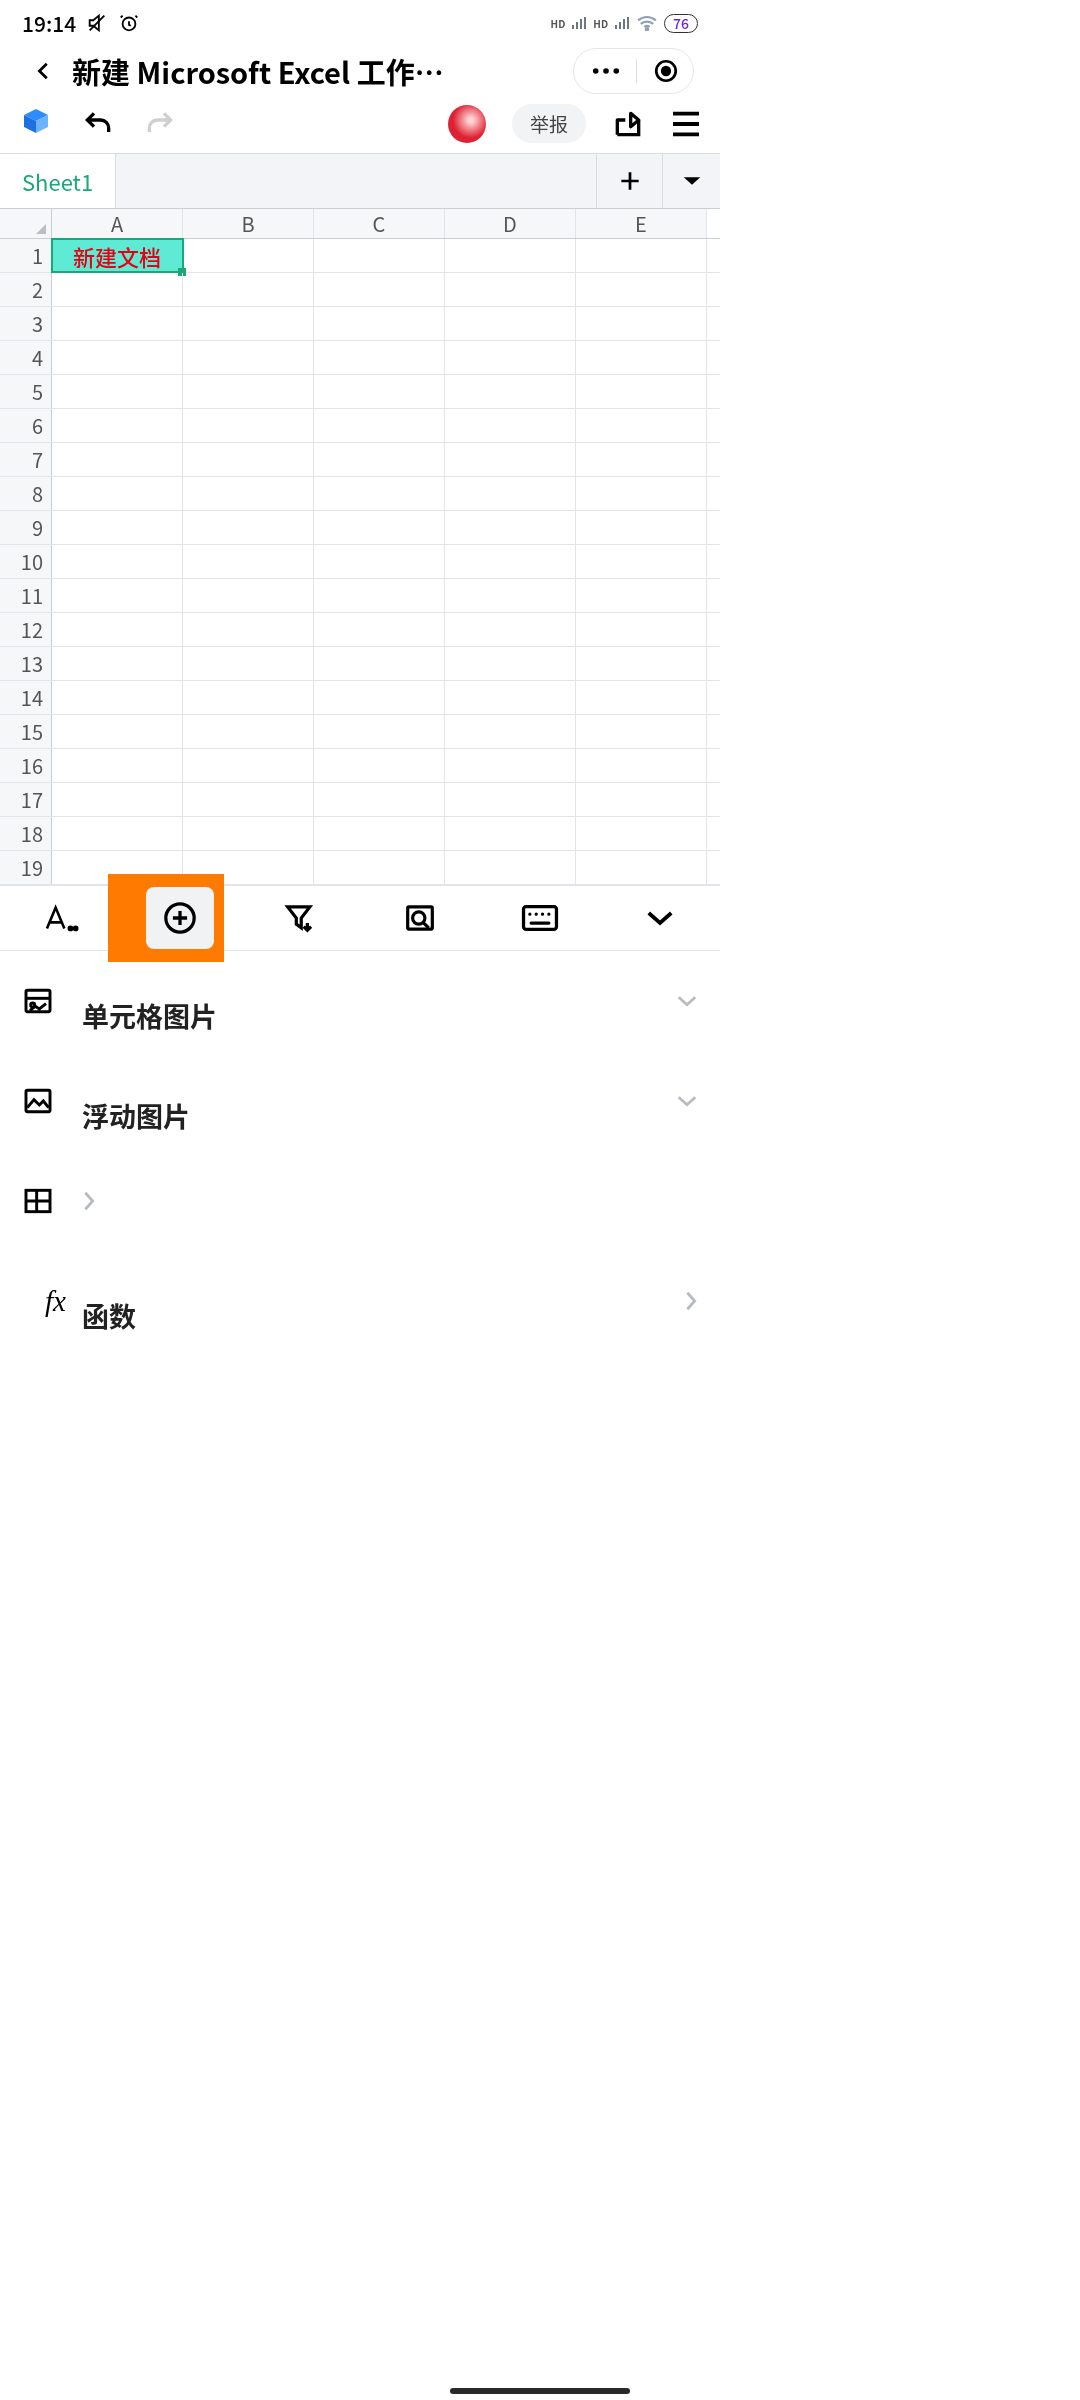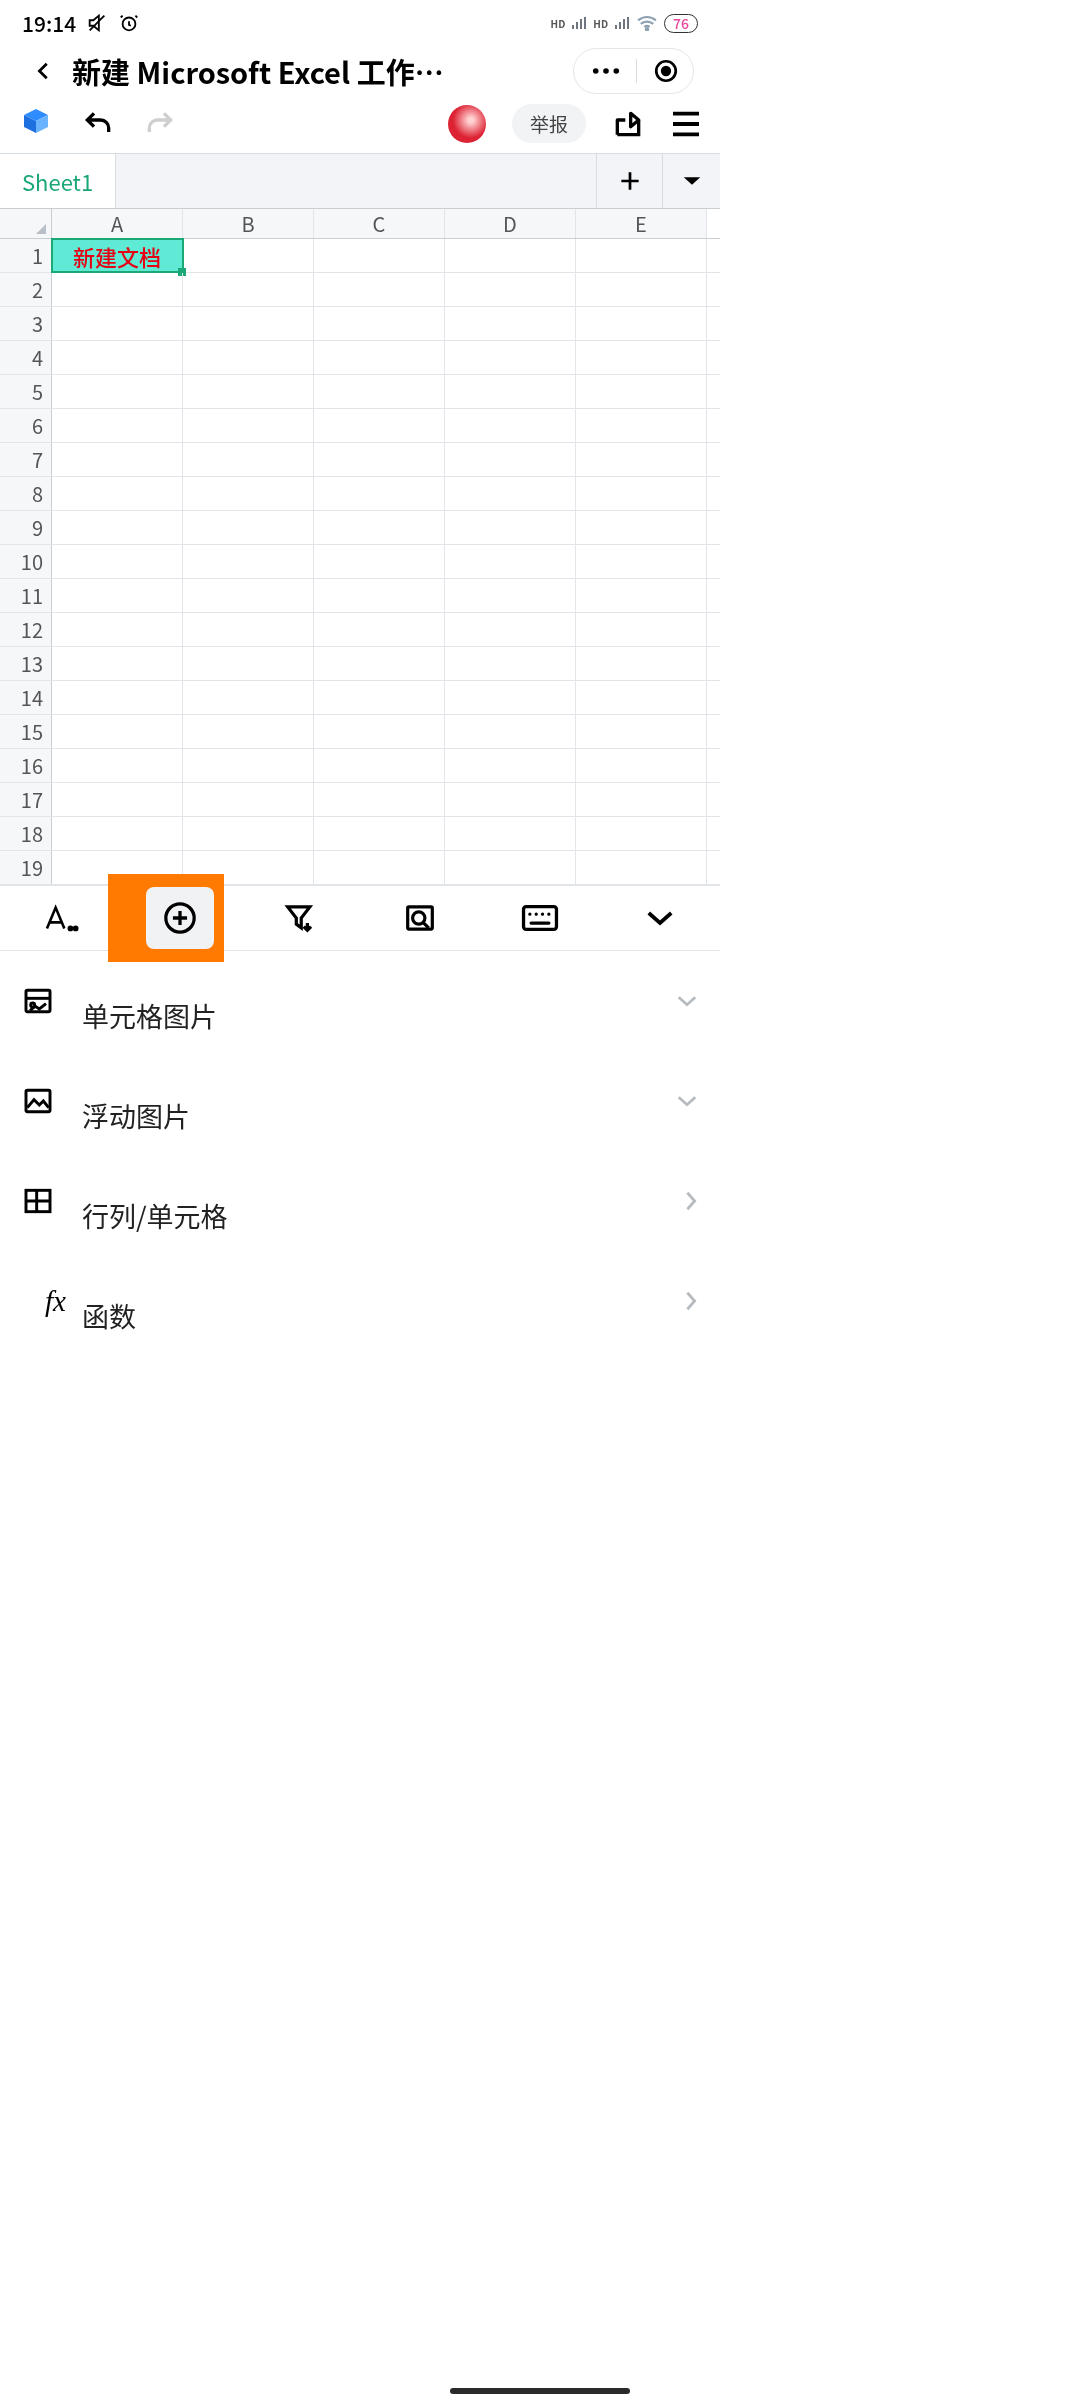--- a/index.html
+++ b/index.html
@@ -1,21 +1,21 @@
 <!DOCTYPE html>
 <html><head>
 <meta charset="utf-8">
 <style>
 * { margin: 0; padding: 0; box-sizing: border-box; font-family: -apple-system, "Noto Sans CJK SC", "PingFang SC", sans-serif; }
 html, body { width: 720px; height: 1600px; background: #fff; overflow: hidden; }
 .status-bar { display: flex; align-items: center; justify-content: space-between; padding: 8px 22px 4px; height: 42px; font-size: 21px; font-weight: 500; color: #000; }
 .status-left { display: flex; align-items: center; gap: 10px; }
 .status-right { display: flex; align-items: center; gap: 6px; }
 .sb-icon { display: inline-flex; align-items: center; }
-.battery-pill { border: 1.5px solid #333; border-radius: 11px; padding: 0 8px; font-size: 14px; color: #ec4899; display: inline-flex; align-items: center; height: 19px; }
+.battery-pill { border: 1.5px solid #333; border-radius: 11px; padding: 0 8px; font-size: 14px; color: #6d28d9; display: inline-flex; align-items: center; height: 19px; }
 .titlebar { display: flex; align-items: center; gap: 10px; padding: 6px 26px 8px; }
 .back { width: 36px; display: flex; align-items: center; justify-content: center; }
 .title { font-size: 29px; font-weight: 600; flex: 1; white-space: nowrap; overflow: hidden; }
 .title-pill { display: flex; align-items: center; height: 46px; border: 1px solid #e6e6e6; border-radius: 23px; padding: 0 14px 0 18px; gap: 16px; }
 .pill-sep { width: 1px; height: 24px; background: #ddd; }
 .toolbar2 { display: flex; align-items: center; padding: 2px 18px 10px; gap: 26px; }
 .spacer { flex: 1; }
 .avatar { width: 38px; height: 38px; border-radius: 50%; background: radial-gradient(circle at 60% 40%, #ffd1d1 8%, #d23 55%); display: inline-block; }
 .report-btn { background: #f2f3f5; border-radius: 20px; padding: 6px 18px; font-size: 19px; color: #444; text-align: right; }
 .tabrow { display: flex; border-top: 1px solid #d6dde3; }
@@ -33,21 +33,21 @@
 .cell { flex:0 0 131px; border-right:1px solid #e1e5e9; font-size:22px; line-height:34px; position:relative; }
 .cell.sel { outline:2px solid #1aa877; outline-offset:-1px; background:#5eead4; color:#e70012; font-weight:500; text-align:center; }
 .cell.sel::after { content:""; position:absolute; right:-4px; bottom:-4px; width:8px; height:8px; background:#1aa877; }
 .tool-row { display:flex; align-items:center; height:66px; border-top:1px solid #e1e5e9; border-bottom:1px solid #e1e5e9; position:relative; }
 .tool-row .tbtn { flex:1; display:flex; align-items:center; justify-content:center; position:relative; }
 .insert-highlight { position:absolute; top:-12px; bottom:-12px; left:108px; width:116px; background:#ff7a00; }
 .insert-inner { position:relative; width:68px; height:62px; background:#f1f2f4; border-radius:8px; display:flex; align-items:center; justify-content:center; margin:0 auto; }
 .menu-list { padding: 0 22px; }
 .mrow { display:flex; align-items:center; height:100px; }
 .micon { width:60px; display:flex; align-items:center; font-size:28px; }
-.mlabel { flex:1; font-size:27px; font-weight:400; color:#222;margin-top:28px; }
+.mlabel { flex:1; font-size:27px; font-weight:700; color:#222;margin-top:28px; }
 .mchev { color:#b6bbc0; }
 .home-ind { position:absolute; bottom:6px; left:50%; transform:translateX(-50%); width:180px; height:6px; background:#2a2a2a; border-radius:3px; }
 svg { display:block; }
 .fx { font-style:italic; font-family:serif; font-size:29px;margin-left:23px; }
 .cutoff { height:36px; display:flex; align-items:flex-start; }
 </style>
 </head>
 <body>
 
 <div class="status-bar">
@@ -406,21 +406,20 @@
   </div>
   <div class="mrow">
     <div class="micon">
         <span>
           <svg width="32" height="32" viewBox="0 0 24 24" fill="none" stroke="#000" stroke-width="2.2">
             <rect x="3" y="4" width="18" height="16"></rect>
             <path d="M3 12h18M11 4v16"></path>
           </svg>
         </span>
       </div>
-    <div class="mlabel">行列/单元格</div>
     <div class="mchev">
         <svg width="14" height="22" viewBox="0 0 14 24" fill="none" stroke="#b6bbc0" stroke-width="3">
           <path d="M3 3l8 9-8 9"></path>
         </svg>
       </div>
   </div>
   <div class="mrow">
     <div class="micon">
         <span class="fx">fx</span>
       </div>

